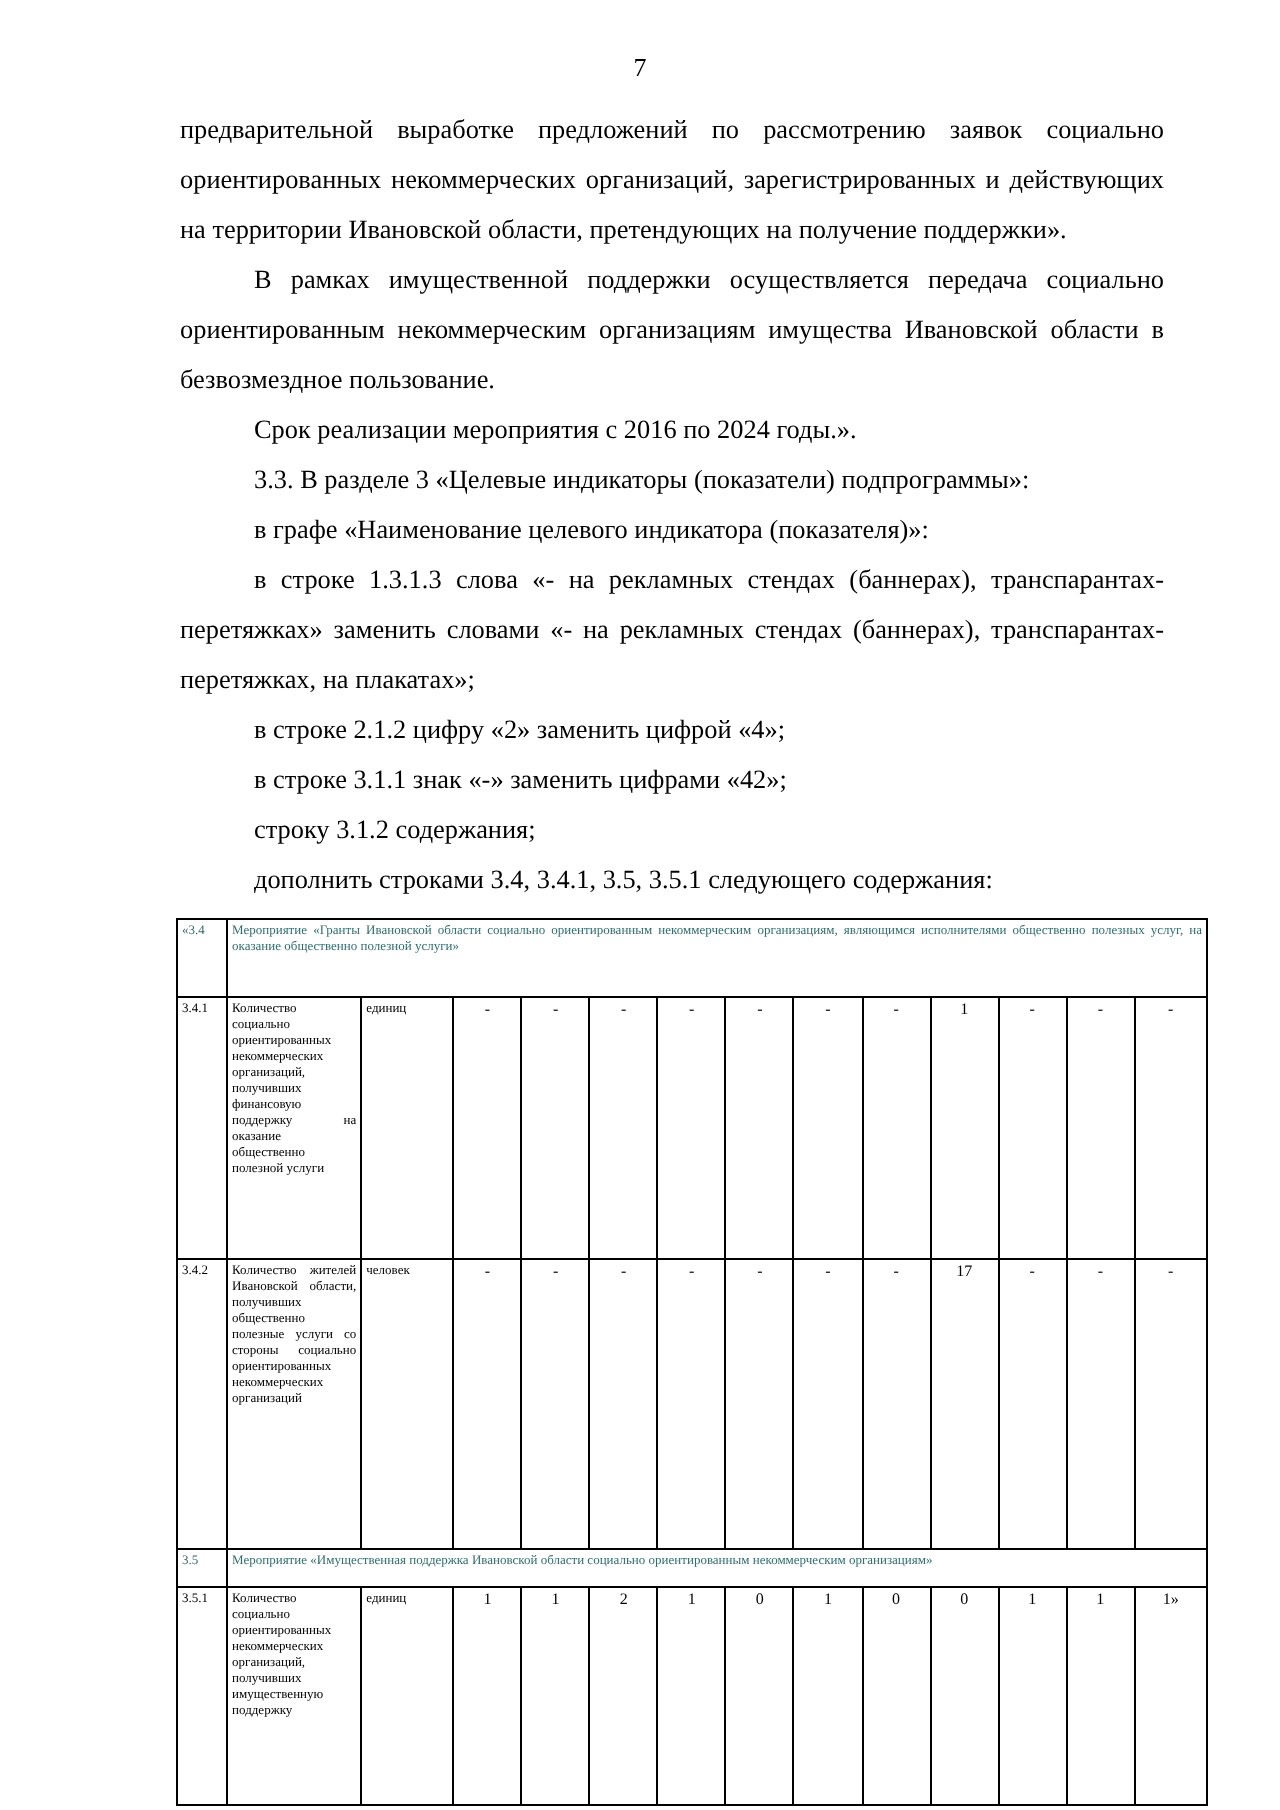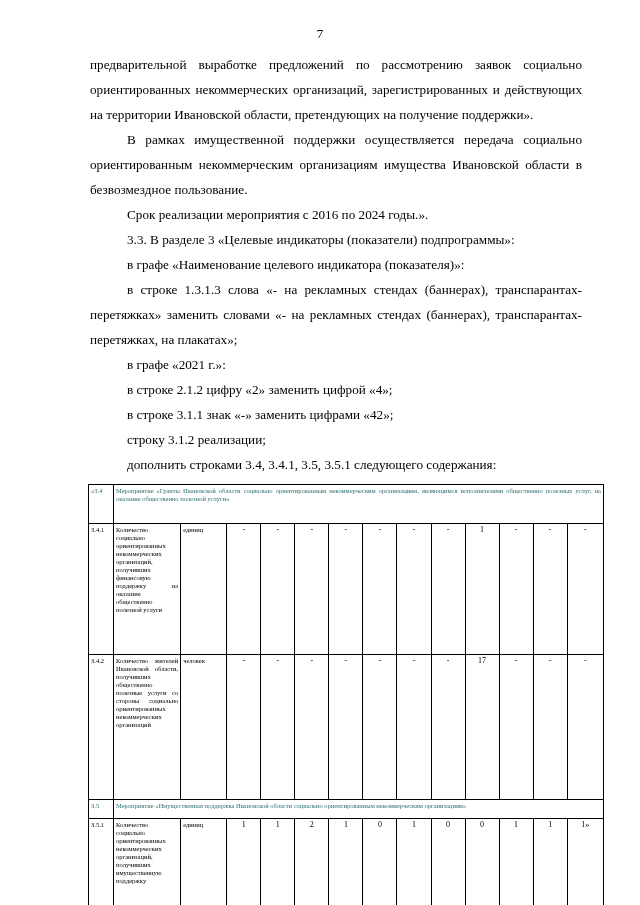--- a/index.html
+++ b/index.html
@@ -71,24 +71,23 @@
 
   <div class="page-number">7</div>
 
   <div class="body-text">
     <p>предварительной выработке предложений по рассмотрению заявок социально ориентированных некоммерческих организаций, зарегистрированных и действующих на территории Ивановской области, претендующих на получение поддержки».</p>
     <p class="indent">В рамках имущественной поддержки осуществляется передача социально ориентированным некоммерческим организациям имущества Ивановской области в безвозмездное пользование.</p>
     <p class="indent">Срок реализации мероприятия с 2016 по 2024 годы.».</p>
     <p class="indent">3.3. В разделе 3 «Целевые индикаторы (показатели) подпрограммы»:</p>
     <p class="indent">в графе «Наименование целевого индикатора (показателя)»:</p>
     <p class="indent">в строке 1.3.1.3 слова «- на рекламных стендах (баннерах), транспарантах-перетяжках» заменить словами «- на рекламных стендах (баннерах), транспарантах-перетяжках, на плакатах»;</p>
-    <p class="indent">в графе «2021 г.»:</p>
     <p class="indent">в строке 2.1.2 цифру «2» заменить цифрой «4»;</p>
     <p class="indent">в строке 3.1.1 знак «-» заменить цифрами «42»;</p>
-    <p class="indent">строку 3.1.2 реализации;</p>
+    <p class="indent">строку 3.1.2 содержания;</p>
     <p class="indent">дополнить строками 3.4, 3.4.1, 3.5, 3.5.1 следующего содержания:</p>
   </div>
 
   <table class="doc-table">
     <colgroup>
       <col style="width:25px">
       <col style="width:67px">
       <col style="width:46px">
       <col style="width:34px">
         <col style="width:34px">

